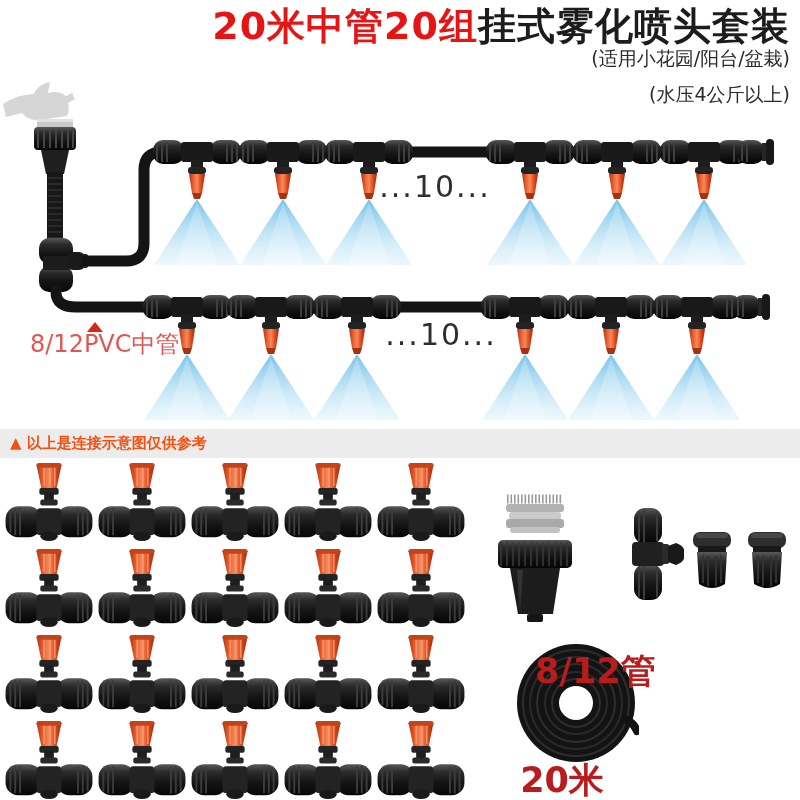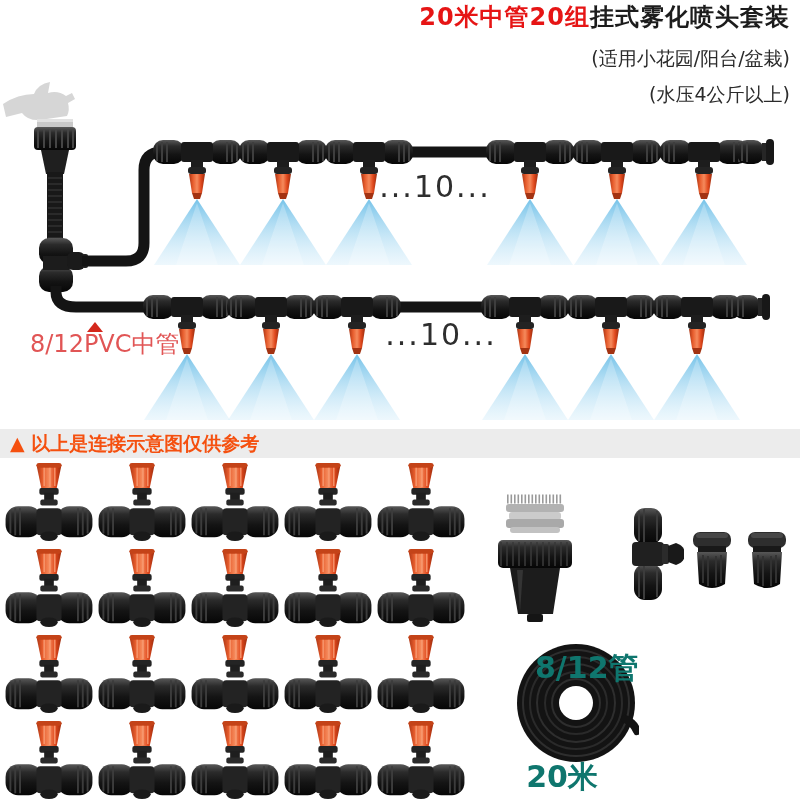--- a/index.html
+++ b/index.html
@@ -3,40 +3,40 @@
 <meta charset="utf-8">
 <style>
   html,body{margin:0;padding:0}
   body{
     width:800px;height:800px;position:relative;overflow:hidden;
     background:#ffffff;
     font-family:"DejaVu Sans","Liberation Sans",sans-serif;
   }
   .abs{position:absolute}
   .title{
-    top:1px;right:10px;font-size:24px;font-weight:bold;
+    top:1px;right:10px;font-size:38px;font-weight:bold;
     white-space:nowrap;letter-spacing:1px;color:#1c1c1c;
   }
   .title .hl{color:#e61515}
   .subtitle{right:10px;font-size:19px;color:#2b2b2b;white-space:nowrap}
   .subtitle.s1{top:46px}
   .subtitle.s2{top:82px}
   .banner{
     top:429px;left:0;width:800px;height:29px;background:#ececec;
-    color:#f5500f;font-size:19px;font-weight:600;line-height:29px;
+    color:#f5500f;font-size:15px;font-weight:600;line-height:29px;
   }
   .banner .bleft{position:absolute;left:10px;white-space:nowrap}
   .banner .bright{position:absolute;right:10px;white-space:nowrap}
   .part-grid{
     position:absolute;left:2px;top:459px;width:466px;
     display:grid;grid-template-columns:repeat(5,93px);grid-auto-rows:86px;
   }
   .part-grid div{width:93px;height:86px;display:flex;align-items:center;justify-content:center}
   .coil-label{
-    text-align:center;font-weight:bold;color:#0f766e;font-size:30px;white-space:nowrap;
+    text-align:center;font-weight:bold;color:#b91c1c;font-size:35px;white-space:nowrap;
   }
   .coil-spec{left:535px;top:648px;width:86px}
   .coil-len{left:519px;top:757px;width:86px}
 </style>
 </head>
 <body>
 
 <div class="abs title">
   <span class="hl">20米中管20组</span><span>挂式雾化喷头套装</span>
 </div>

